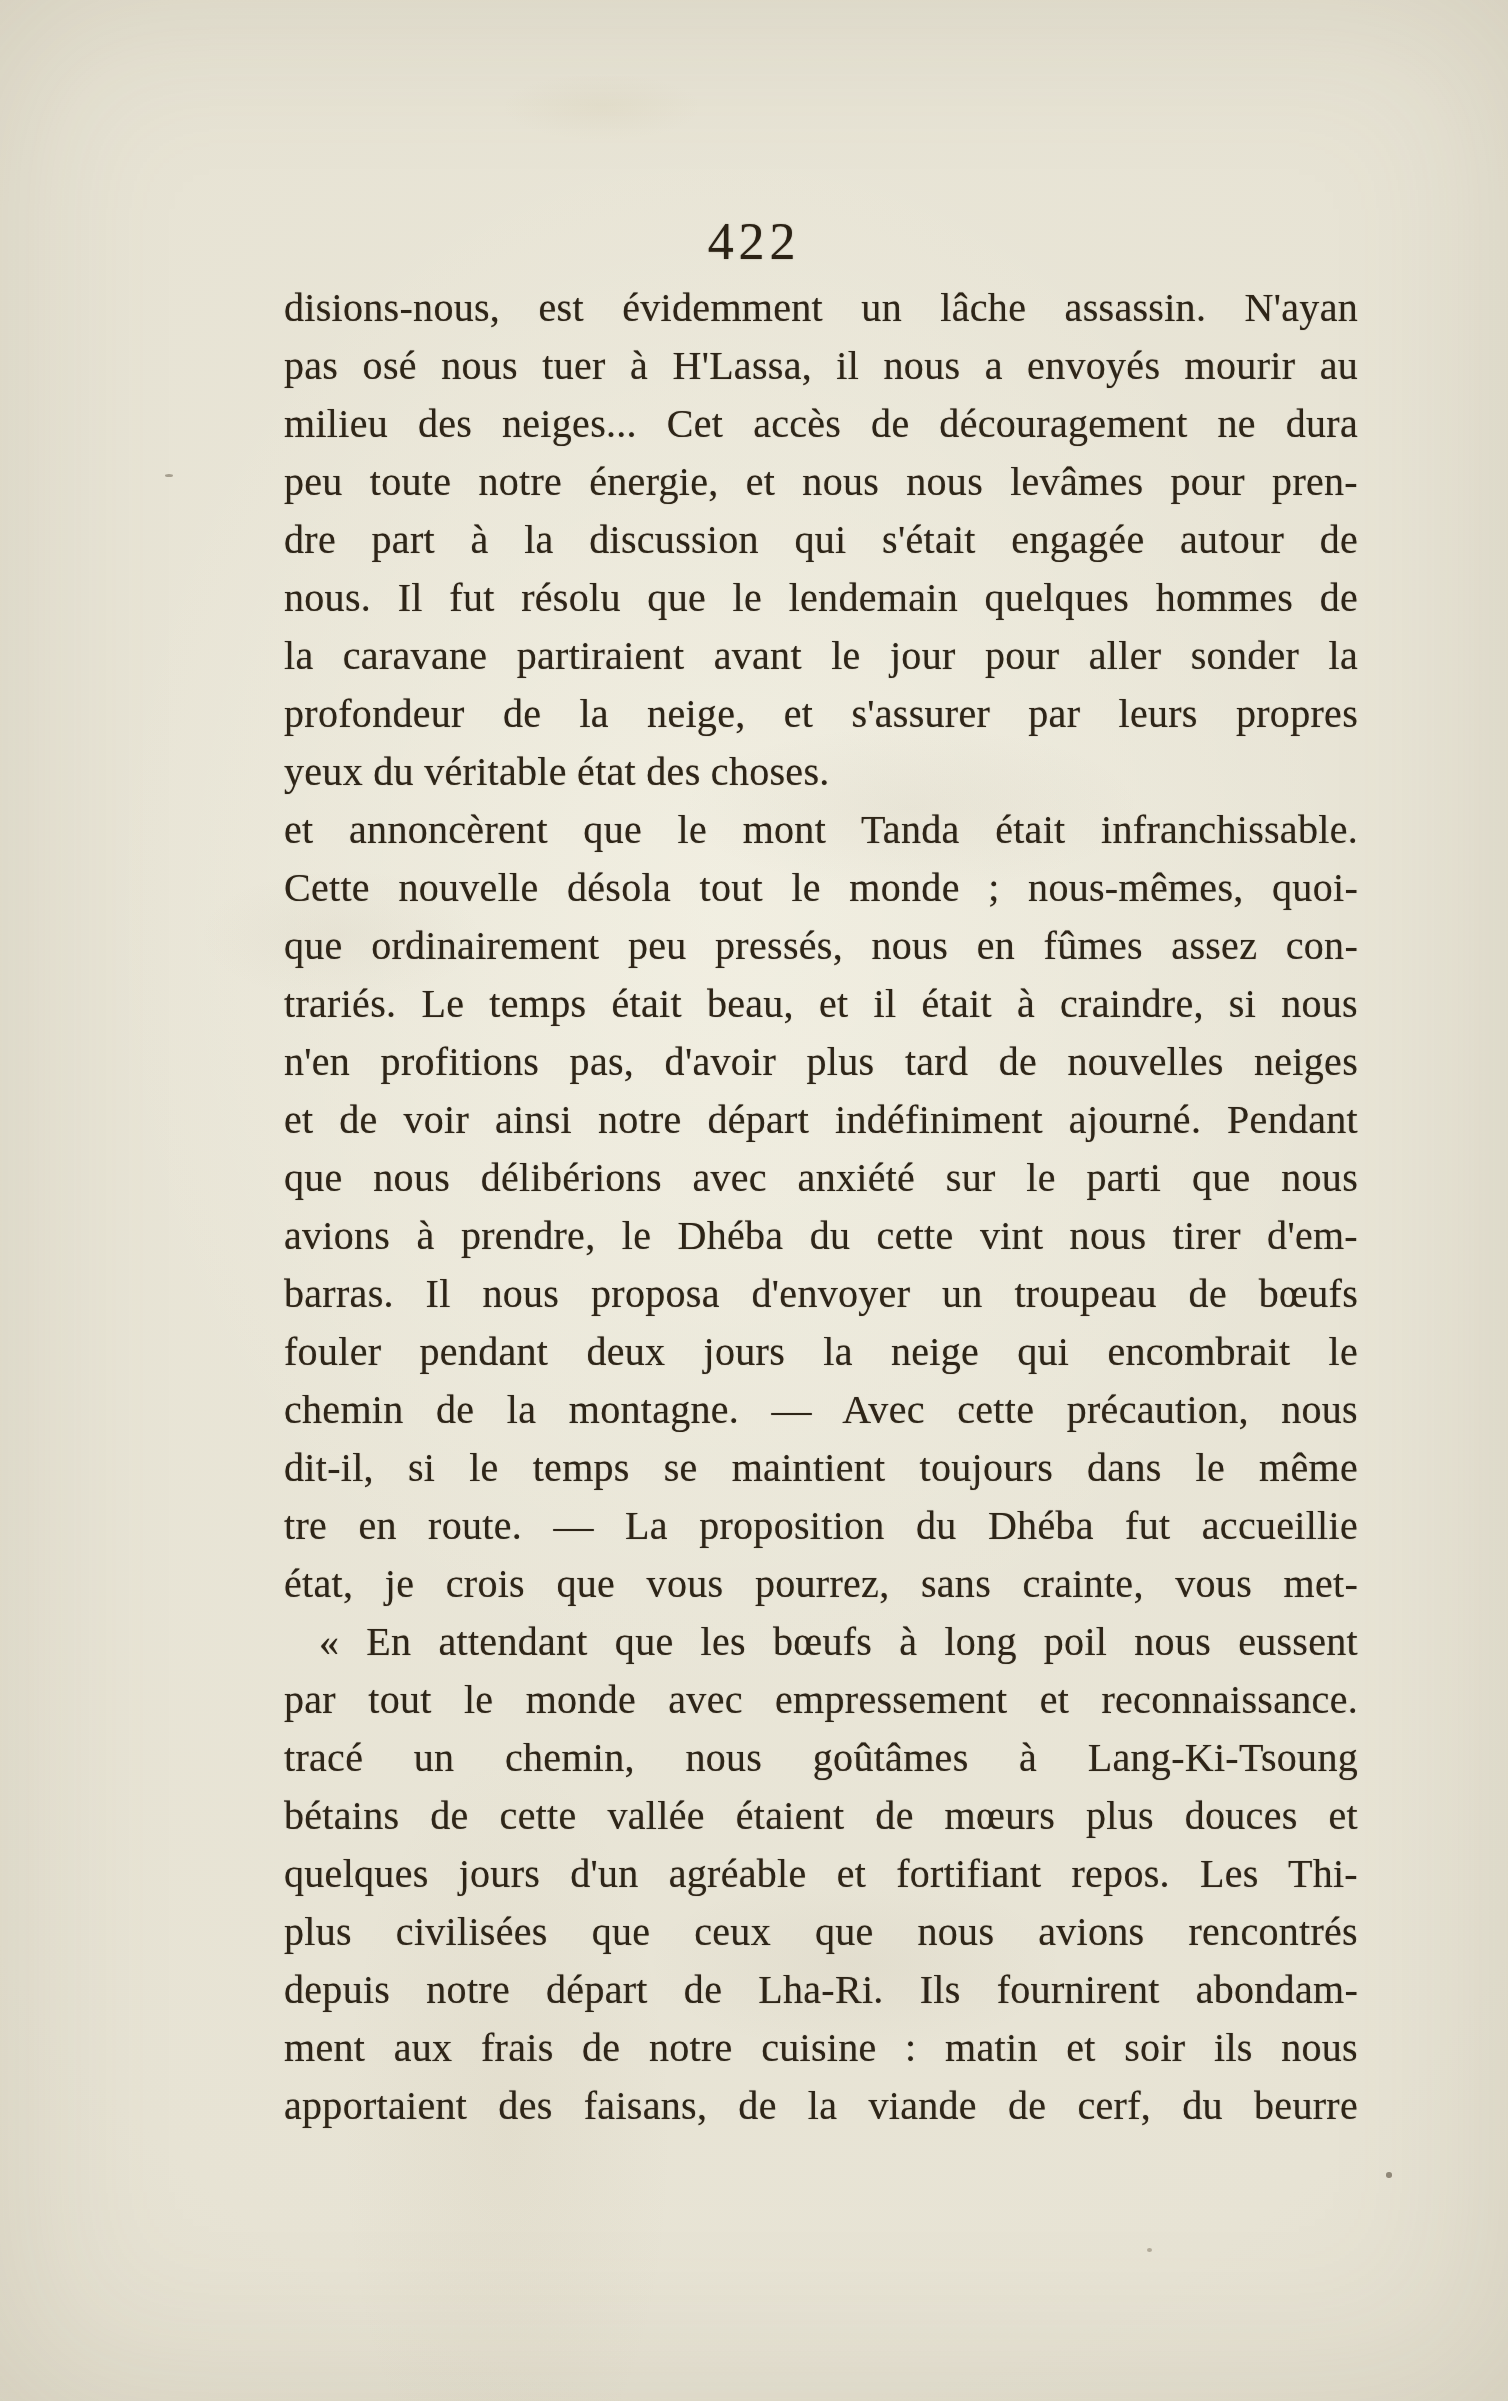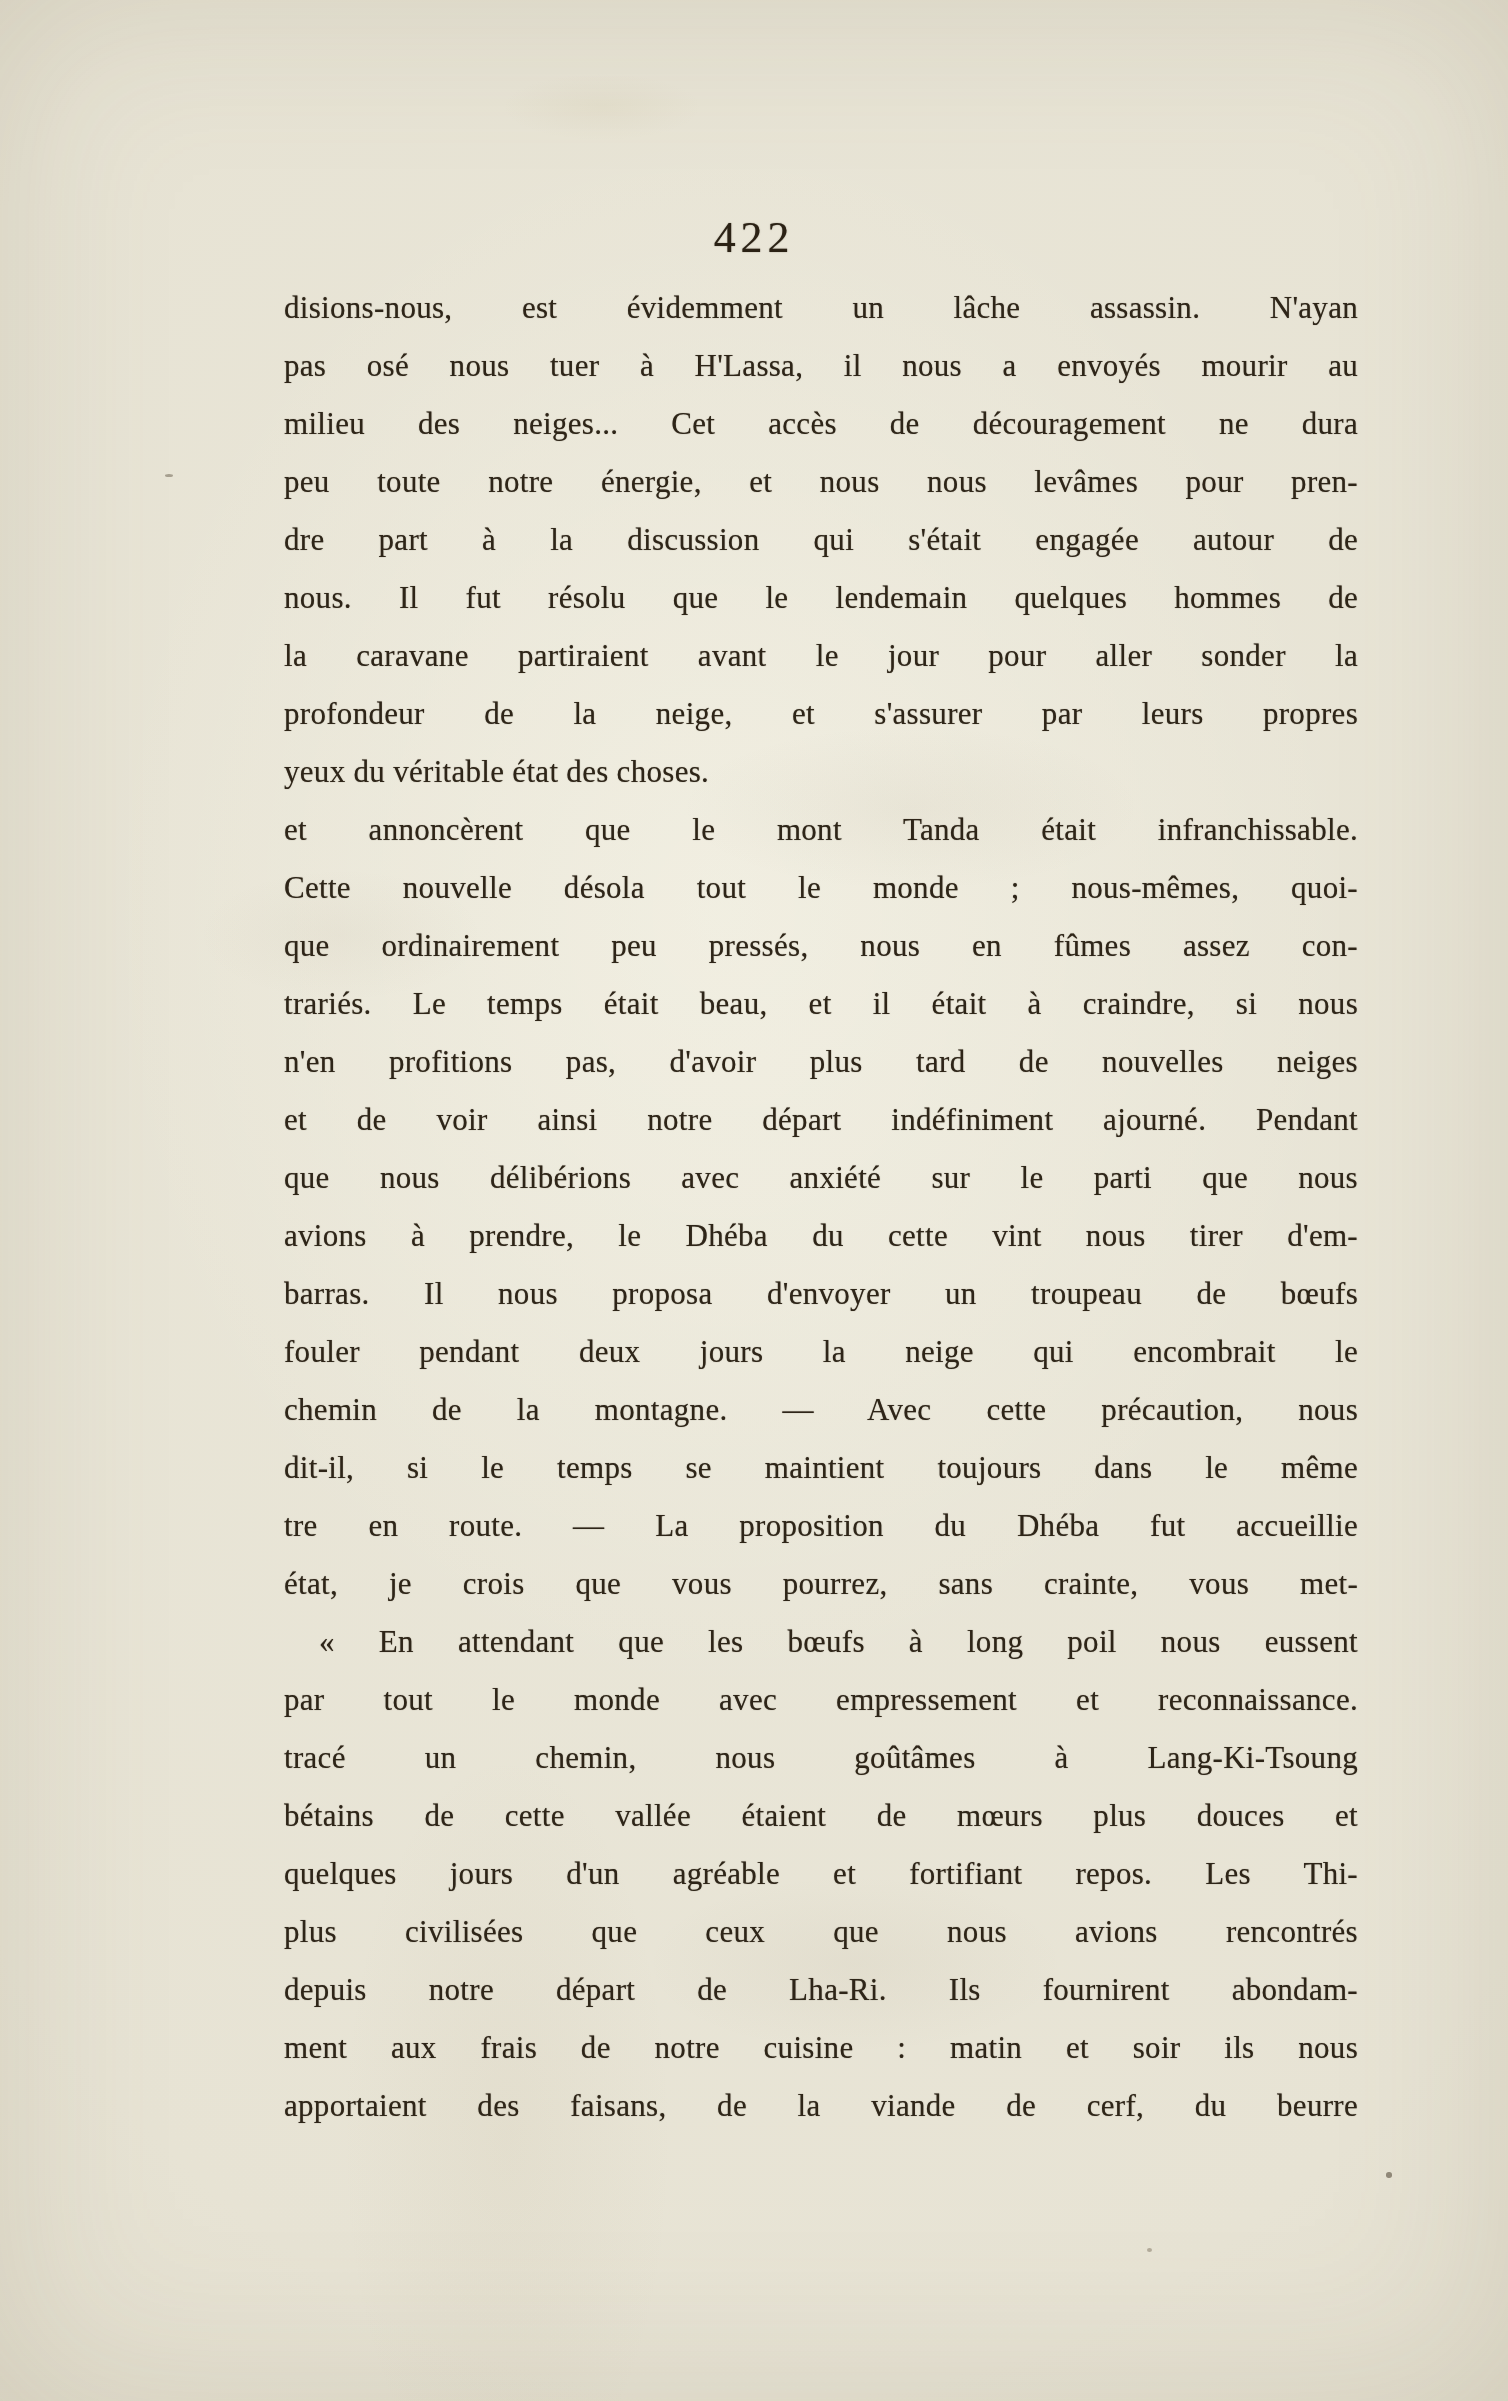--- a/index.html
+++ b/index.html
@@ -33,35 +33,35 @@
       radial-gradient(ellipse 238px 554px at 507px 2138px, rgba(150,130,90,0.06), rgba(150,130,90,0) 70%),
       radial-gradient(ellipse 206px 95px at 341px 935px, rgba(120,100,70,0.045), rgba(120,100,70,0) 70%);
     pointer-events: none;
   }
   .page-number {
     position: absolute;
     top: 212px;
     left: 0;
     width: 1508px;
     text-align: center;
-    font-size: 44px;
+    font-size: 52px;
     letter-spacing: 4.8px;
     color: #2b2215;
     text-shadow: 0 0 1.2px rgba(43,34,21,0.55);
   }
   .text-block {
     position: absolute;
     left: 284px;
     top: 279px;
     width: 1074px;
   }
   .line {
     height: 58px;
     line-height: 58px;
-    font-size: 31px;
+    font-size: 40px;
     letter-spacing: 0.3px;
     text-align: justify;
     text-align-last: justify;
     white-space: nowrap;
     text-shadow: 0 0 1px rgba(46,37,24,0.55);
   }
   .line.indent {
     text-indent: 35px;
   }
   .line.short {

